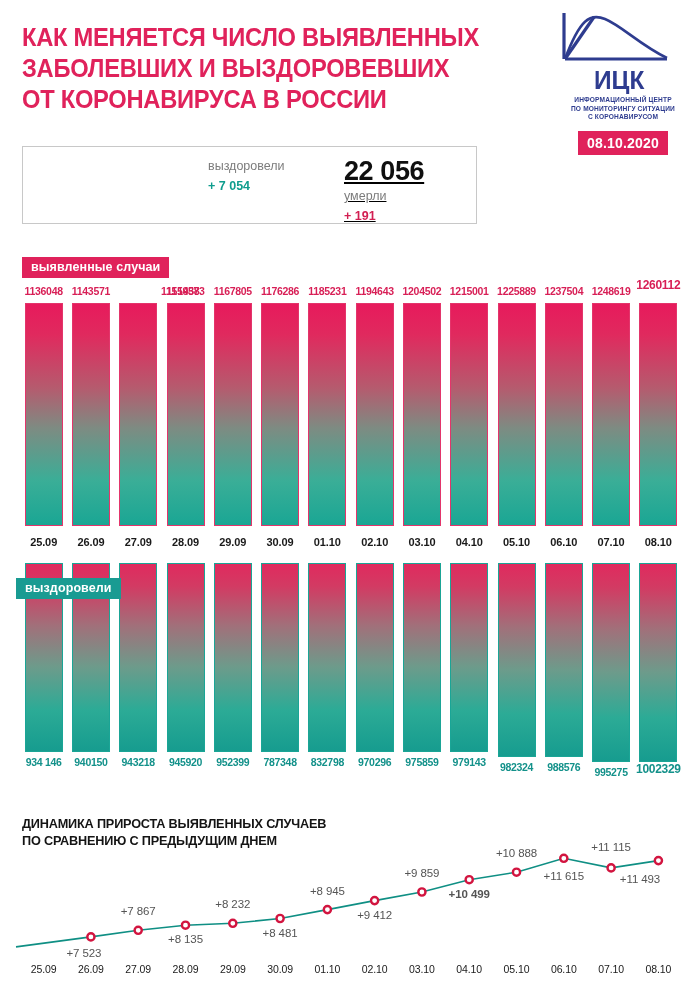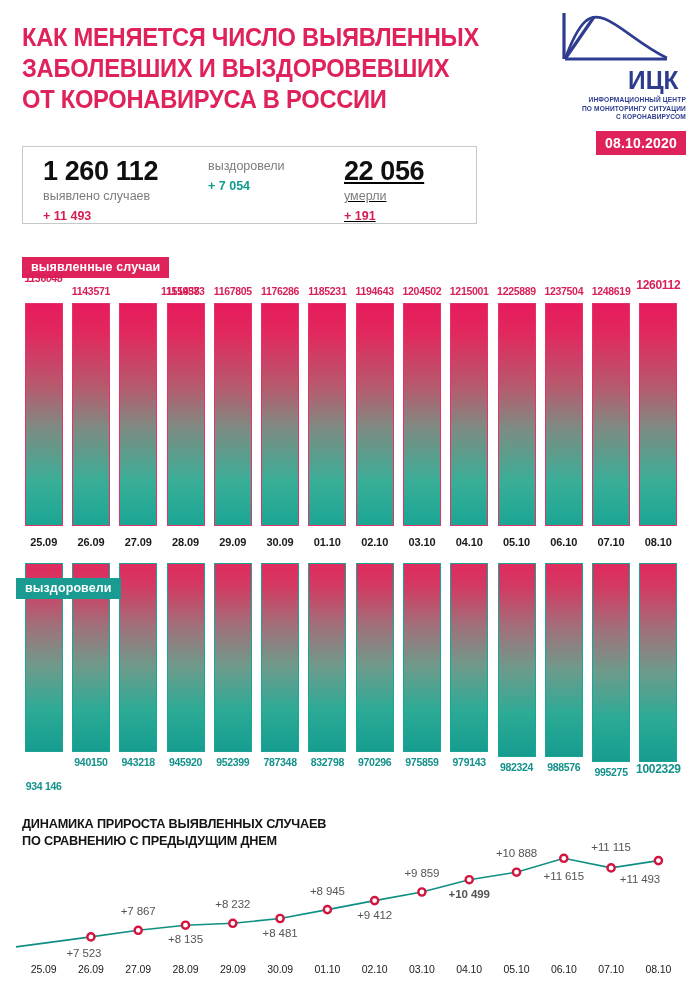--- a/index.html
+++ b/index.html
@@ -37,21 +37,21 @@
     transform-origin: left center;
     white-space: nowrap;
     font-stretch: condensed;
   }
 
   
   #logo-block {
     position: absolute;
     right: 14px; top: 10px;
     width: 126px;
-    text-align: right;
+    text-align: center;
   }
   #logo-mark { width: 110px; height: 55px; display:block; }
   #logo-word {
     color: #2e3c8f;
     font-weight: bold;
     font-size: 26px;
     letter-spacing: 0px;
     line-height: 26px;
     margin-top: 2px;
     transform: scaleX(0.94);
@@ -217,41 +217,36 @@
     <div id="logo-word">ИЦК</div>
     <div id="logo-sub">
       <div>ИНФОРМАЦИОННЫЙ ЦЕНТР</div>
       <div>ПО МОНИТОРИНГУ СИТУАЦИИ</div>
       <div>С КОРОНАВИРУСОМ</div>
     </div>
     <div id="date-badge">08.10.2020</div>
   </div>
 
   <div id="summary-box">
-    <div class="summary-cell" style="left:20px;">
-      <div class="summary-num">1 260 112</div>
-      <div class="summary-label">выявлено случаев</div>
-      <div class="summary-delta delta-pink">+ 11 493</div>
-    </div>
     <div class="summary-cell" style="left:185px;">
       <div class="summary-label">выздоровели</div>
       <div class="summary-delta delta-teal">+ 7 054</div>
     </div>
     <div class="summary-cell" style="left:321px;text-decoration:underline;">
       <div class="summary-num">22 056</div>
       <div class="summary-label">умерли</div>
       <div class="summary-delta delta-pink">+ 191</div>
     </div>
   </div>
 </div>
 
 <div id="chart-cases">
   <div class="badge" id="badge-cases">выявленные случаи</div>
   <div id="cases-values">
-      <div class="bar-value-top" style="left: 13.6429px; width: 60px; top: 20px; font-style: italic;">1136048</div>
+      <div class="bar-value-top" style="left: 13.6429px; width: 60px; top: 33px;">1136048</div>
       <div class="bar-value-top" style="left: 60.9286px; width: 60px; top: 33px;">1143571</div>
       <div class="bar-value-top" style="left: 108.214px; width: 60px; top: 33px; margin-left: 42px;">1151438</div>
       <div class="bar-value-top" style="left: 155.5px; width: 60px; top: 33px;">1159573</div>
       <div class="bar-value-top" style="left: 202.786px; width: 60px; top: 33px;">1167805</div>
       <div class="bar-value-top" style="left: 250.071px; width: 60px; top: 33px;">1176286</div>
       <div class="bar-value-top" style="left: 297.357px; width: 60px; top: 33px;">1185231</div>
       <div class="bar-value-top" style="left: 344.643px; width: 60px; top: 33px;">1194643</div>
       <div class="bar-value-top" style="left: 391.929px; width: 60px; top: 33px;">1204502</div>
       <div class="bar-value-top" style="left: 439.214px; width: 60px; top: 33px;">1215001</div>
       <div class="bar-value-top" style="left: 486.5px; width: 60px; top: 33px;">1225889</div>
@@ -304,21 +299,21 @@
       <div class="bar-rec" style="left: 308.357px; width: 38px; top: 7px; height: 189px;"></div>
       <div class="bar-rec" style="left: 355.643px; width: 38px; top: 7px; height: 189px;"></div>
       <div class="bar-rec" style="left: 402.929px; width: 38px; top: 7px; height: 189px;"></div>
       <div class="bar-rec" style="left: 450.214px; width: 38px; top: 7px; height: 189px;"></div>
       <div class="bar-rec" style="left: 497.5px; width: 38px; top: 7px; height: 194px;"></div>
       <div class="bar-rec" style="left: 544.786px; width: 38px; top: 7px; height: 194px;"></div>
       <div class="bar-rec" style="left: 592.071px; width: 38px; top: 7px; height: 199px;"></div>
       <div class="bar-rec" style="left: 639.357px; width: 38px; top: 7px; height: 199px;"></div>
     </div>
   <div id="rec-values">
-      <div class="bar-value-bot" style="left: 13.6429px; width: 60px; top: 200px; margin-top: 24px;">934 146</div>
+      <div class="bar-value-bot" style="left: 13.6429px; width: 60px; top: 200px;">934 146</div>
       <div class="bar-value-bot" style="left: 60.9286px; width: 60px; top: 200px;">940150</div>
       <div class="bar-value-bot" style="left: 108.214px; width: 60px; top: 200px;">943218</div>
       <div class="bar-value-bot" style="left: 155.5px; width: 60px; top: 200px;">945920</div>
       <div class="bar-value-bot" style="left: 202.786px; width: 60px; top: 200px;">952399</div>
       <div class="bar-value-bot" style="left: 250.071px; width: 60px; top: 200px;">787348</div>
       <div class="bar-value-bot" style="left: 297.357px; width: 60px; top: 200px;">832798</div>
       <div class="bar-value-bot" style="left: 344.643px; width: 60px; top: 200px;">970296</div>
       <div class="bar-value-bot" style="left: 391.929px; width: 60px; top: 200px;">975859</div>
       <div class="bar-value-bot" style="left: 439.214px; width: 60px; top: 200px;">979143</div>
       <div class="bar-value-bot" style="left: 486.5px; width: 60px; top: 205px;">982324</div>

